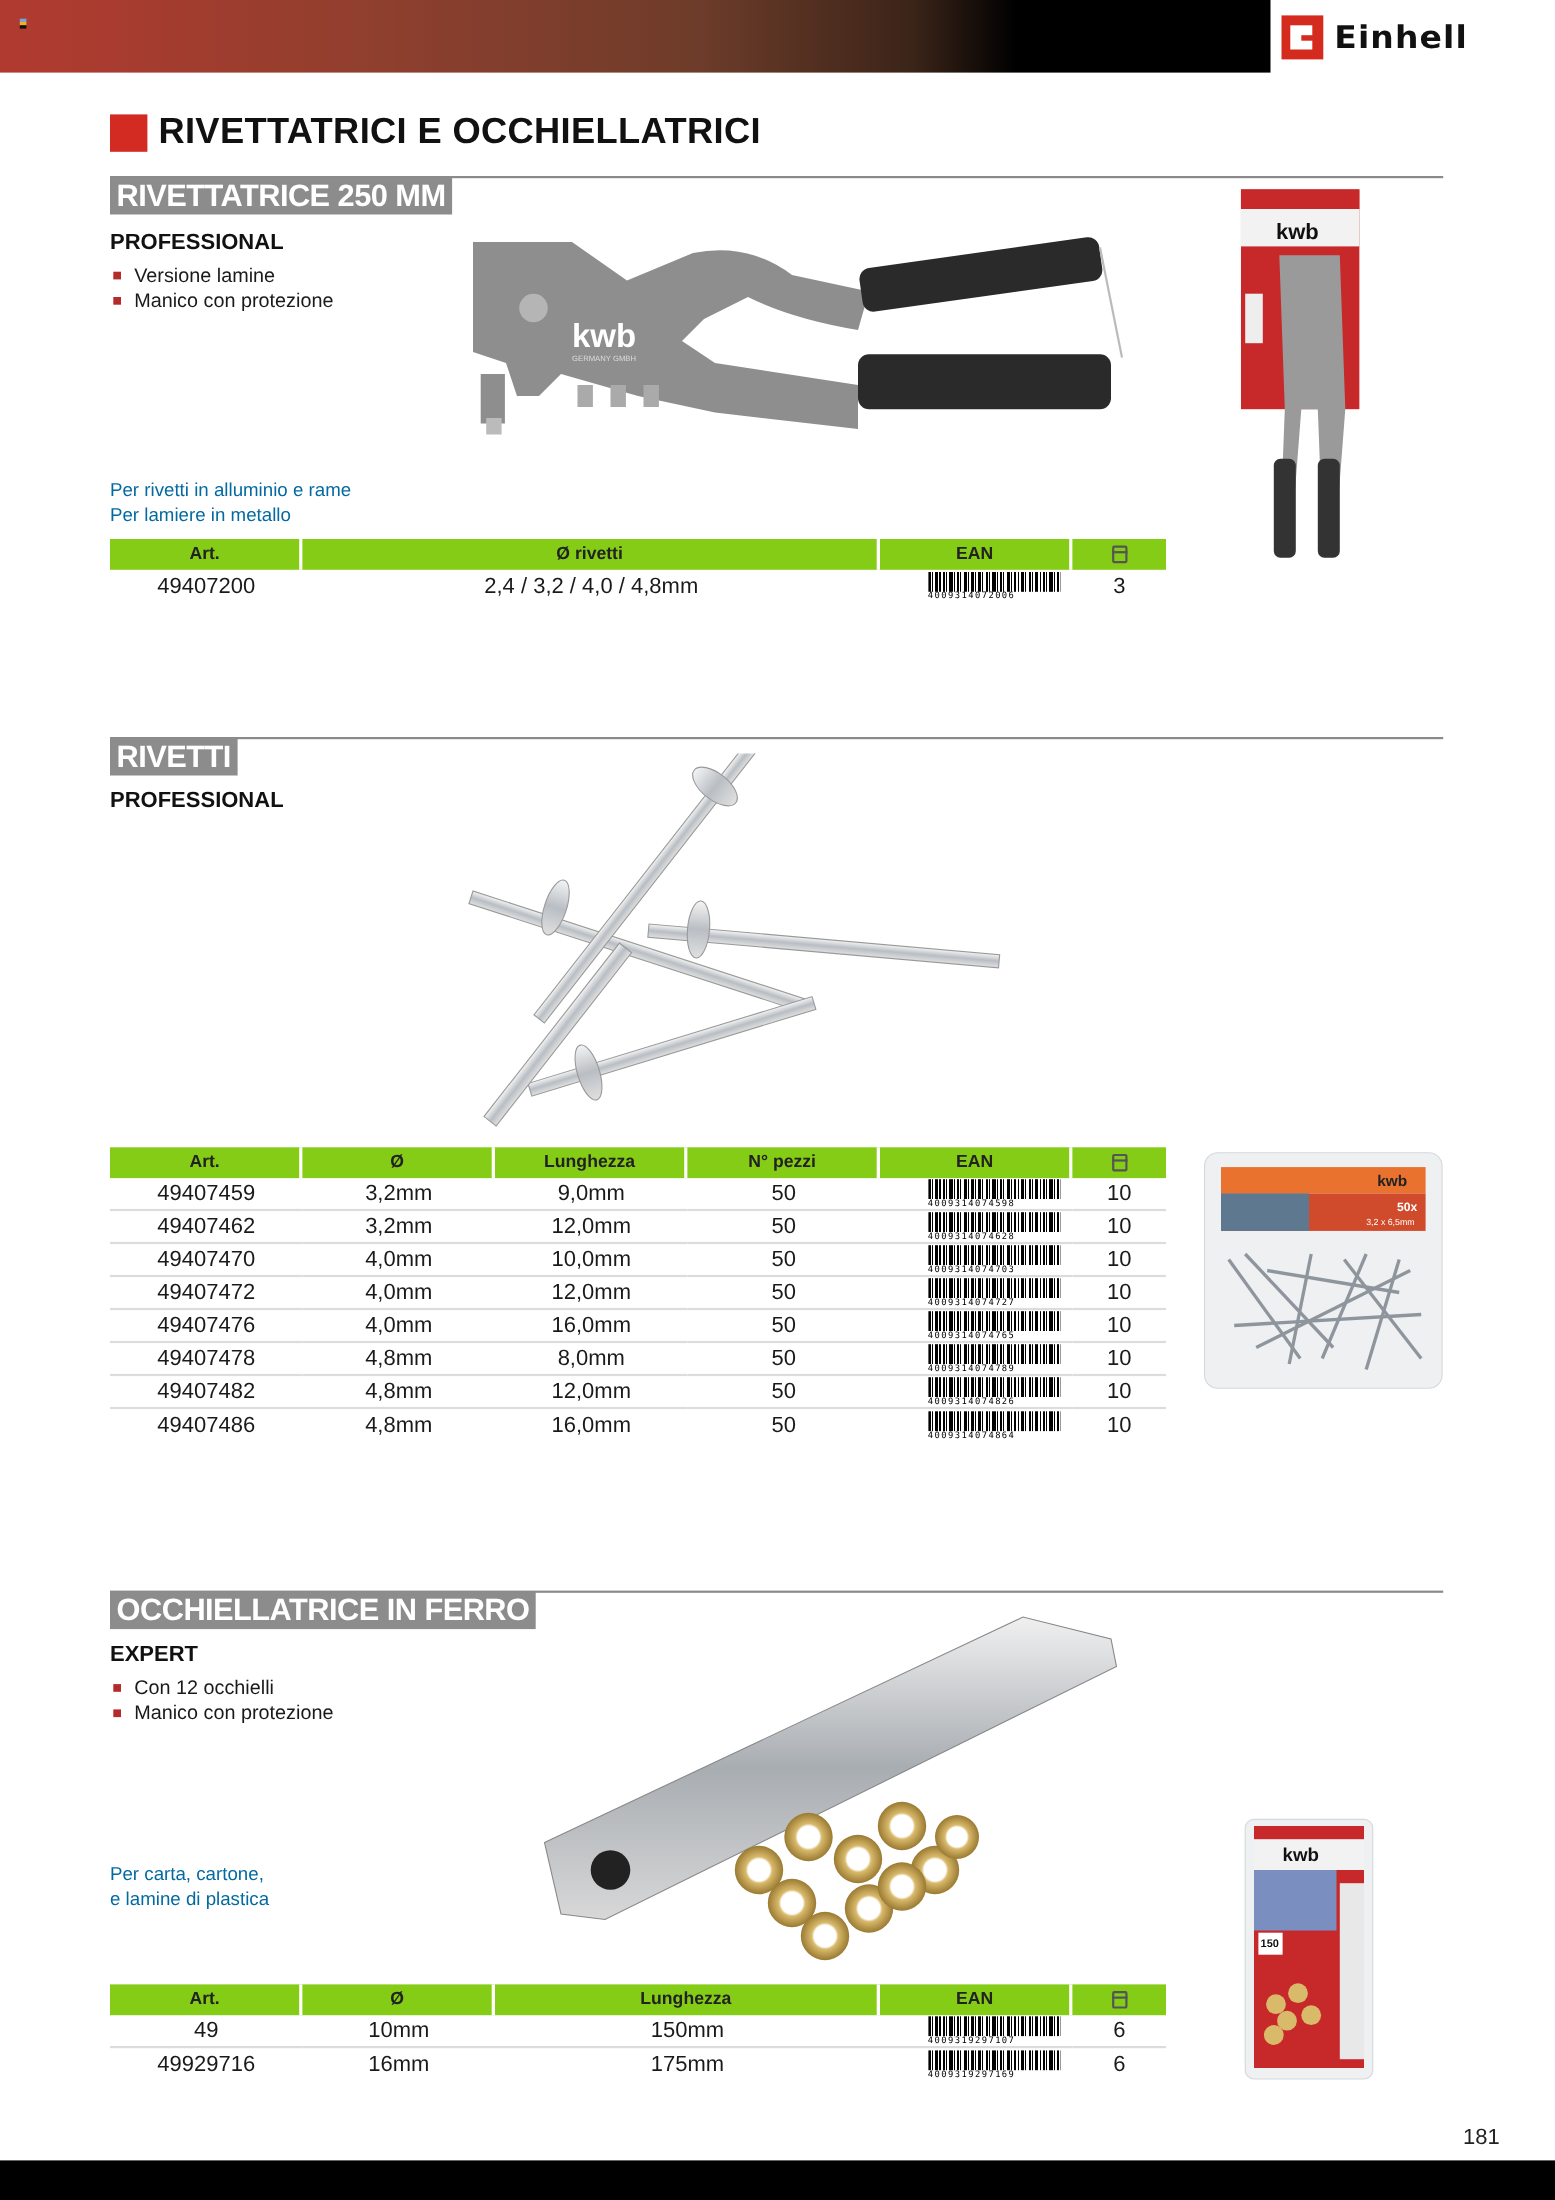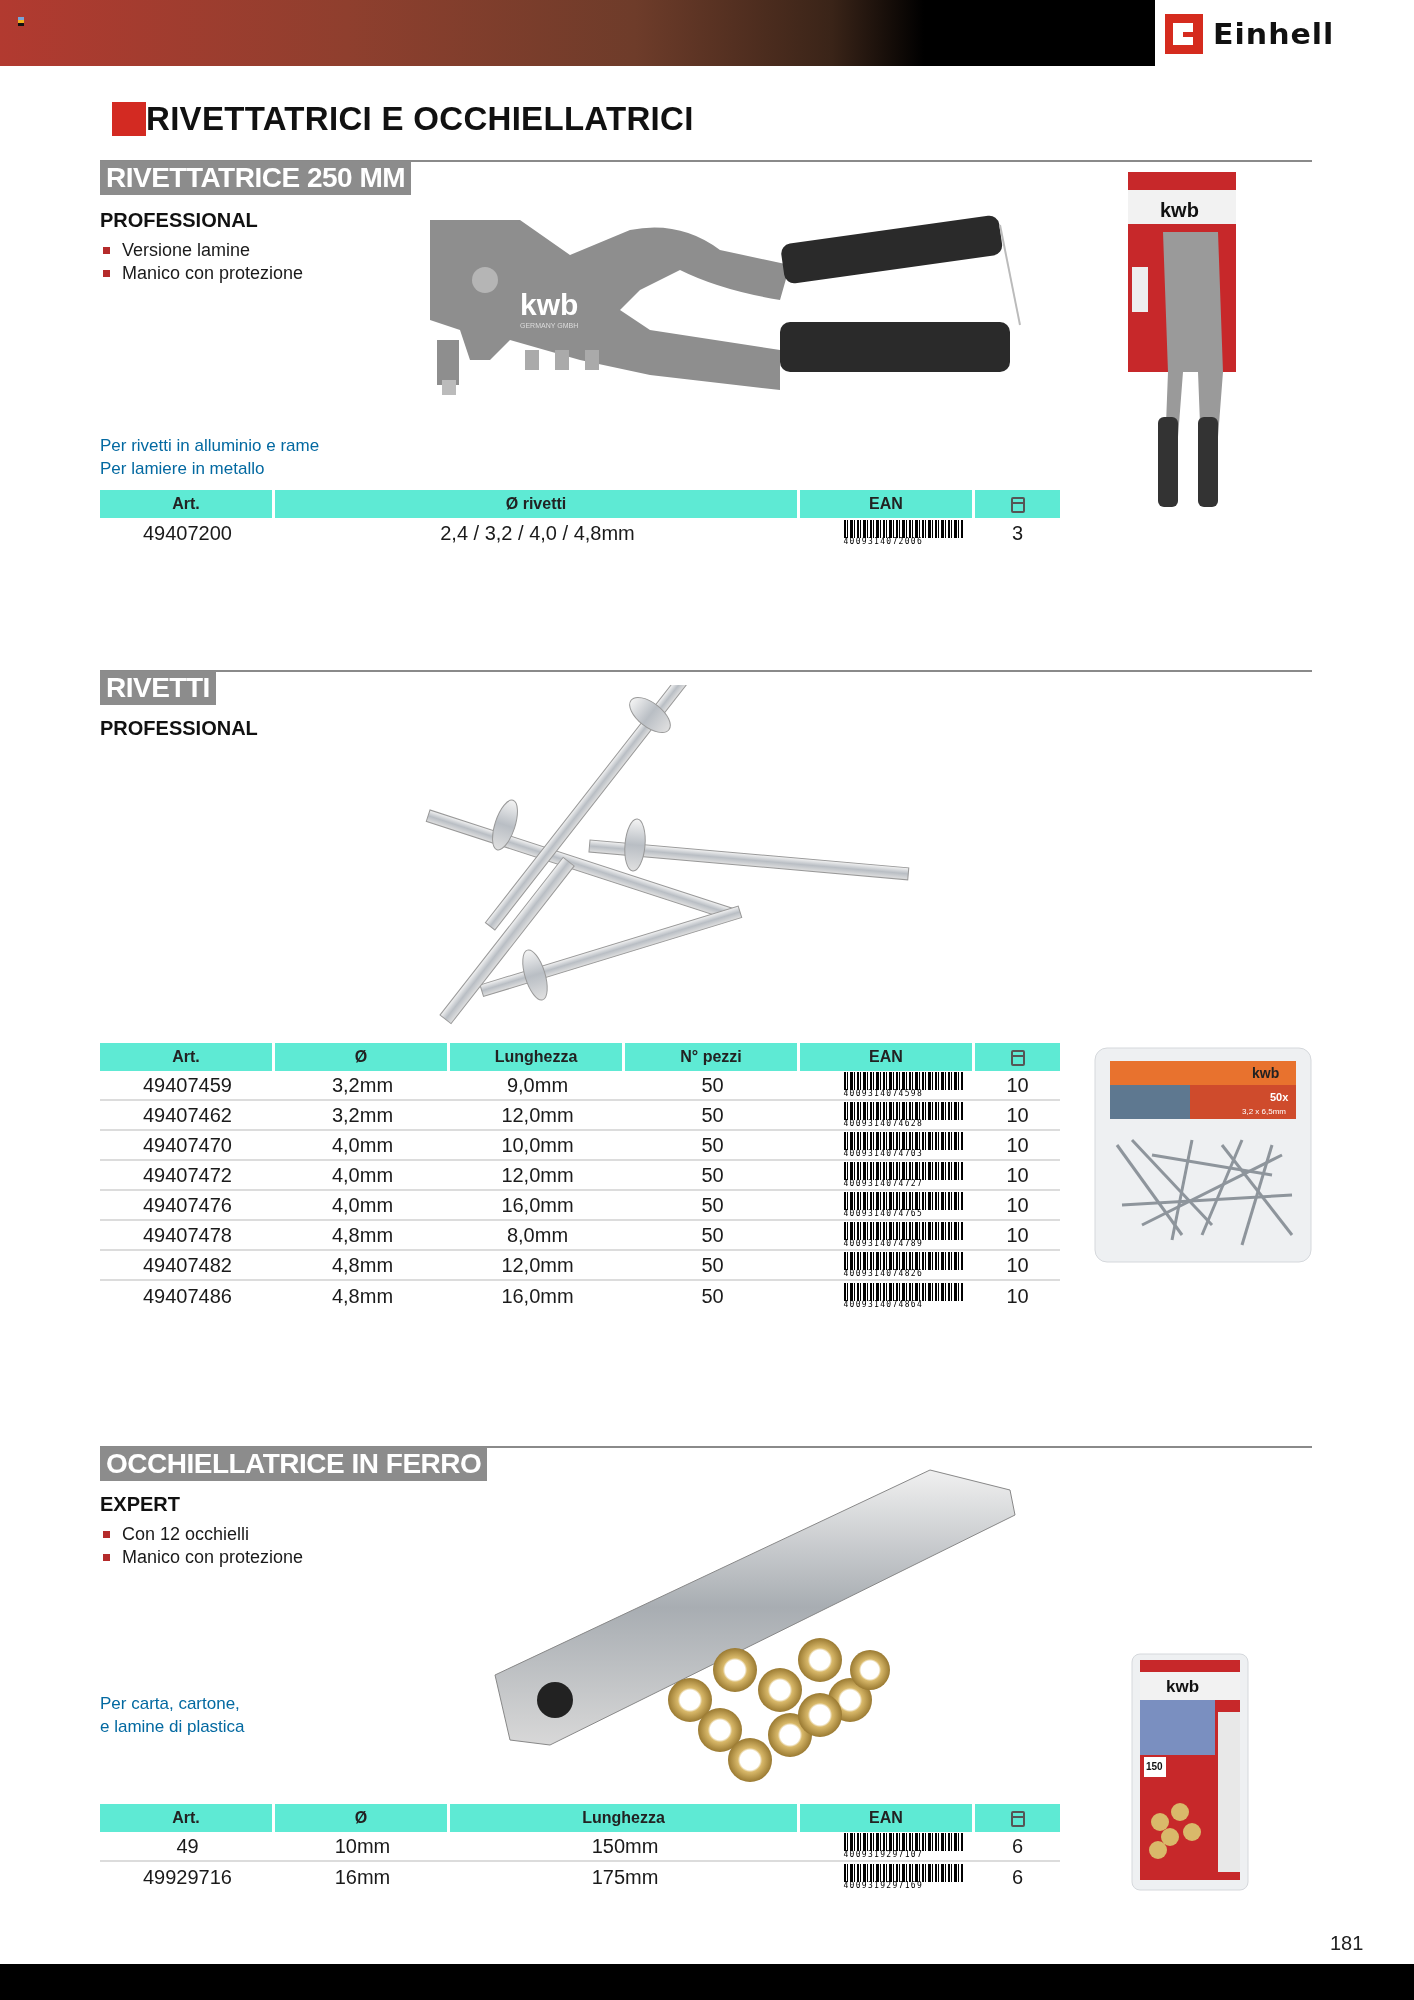--- a/index.html
+++ b/index.html
@@ -11,38 +11,38 @@
     background: linear-gradient(90deg, #b23a30 0%, #8f3f2e 30%, #6e3c2a 55%, #3a2418 72%, #000000 80%, #000000 100%); }
   .top-bar .mini-icon { position: absolute; left: 18px; top: 17px; width: 6px; height: 9px; }
   .top-bar .mini-icon i { display:block; height: 3px; }
   .logo { position: absolute; left: 1165px; top: 14px; height: 40px; display: flex; align-items: center; gap: 10px; }
   .logo-mark { width: 38px; height: 40px; background: #d52b1e; position: relative; }
   .logo-mark::before { content:""; position:absolute; left:8px; top:9px; width:20px; height:22px; background:#fff; }
   .logo-mark::after { content:""; position:absolute; left:18px; top:18px; width:12px; height:5px; background:#d52b1e; }
   .logo-text { font-family: "DejaVu Sans", sans-serif; font-weight: 900; font-size: 30px; letter-spacing: 1px; color: #111; transform: scaleY(0.95); }
 
   
-  .page-title { position: absolute; left: 112px; top: 100px; display: flex; align-items: center; }
+  .page-title { position: absolute; left: 100px; top: 100px; display: flex; align-items: flex-end; gap: 10px; }
   .page-title .sq { width: 34px; height: 34px; background: #d32a22; }
   .page-title h1 { font-size: 33px; font-weight: 700; letter-spacing: 0.3px; color: #111; }
 
   
   .rule { position: absolute; left: 100px; width: 1212px; height: 2px; background: #8a8a8a; }
   .section-tag { position: absolute; left: 100px; height: 34px; background: #8c8c8c; color: #fff;
     font-family: "Liberation Sans Narrow", "Liberation Sans", sans-serif; font-weight: 700; font-size: 28px;
     line-height: 34px; padding: 0 6px; transform-origin: left center; letter-spacing: -0.5px; }
   .grade { position: absolute; left: 100px; font-size: 20px; font-weight: 700; color: #111; }
   .bullets { position: absolute; left: 100px; list-style: none; }
   .bullets li { font-size: 18px; line-height: 23px; color: #1a1a1a; padding-left: 22px; position: relative; }
   .bullets li::before { content: ""; position: absolute; left: 3px; top: 8px; width: 7px; height: 7px; background: #b52b2b; }
   .note { position: absolute; left: 100px; font-size: 17px; line-height: 23px; color: #0369a1; }
 
   
   table.spec { position: absolute; left: 100px; border-collapse: separate; border-spacing: 0; width: 960px; table-layout: fixed; }
-  table.spec th { background: #5eead4; font-size: 16px; font-weight: 700; height: 28px; text-align: center; color: #222;
+  table.spec th { background: #84cc16; font-size: 16px; font-weight: 700; height: 28px; text-align: center; color: #222;
     border-right: 3px solid #fff; }
   table.spec th:last-child { border-right: none; }
   table.spec td { font-size: 20px; text-align: center; height: 30px; color: #1a1a1a; border-bottom: 2px solid #dcdcdc; }
   table.spec tr:last-child td { border-bottom: none; }
   .barcode { display: inline-block; width: 120px; height: 26px; vertical-align: middle; position: relative; margin-left: 32px; }
   .barcode .bars { height: 18px; width: 100%;
     background: repeating-linear-gradient(90deg, #000 0 2px, #fff 2px 3px, #000 3px 4px, #fff 4px 6px, #000 6px 9px, #fff 9px 10px, #000 10px 11px, #fff 11px 13px); }
   .barcode .digits { font-family: "DejaVu Sans Mono", monospace; font-size: 8px; letter-spacing: 1.3px; line-height: 8px; text-align: left; color: #000; }
   .pack-icon { display: inline-block; width: 14px; height: 16px; border: 2px solid #555; border-radius: 2px; position: relative; vertical-align: middle; }
   .pack-icon::before { content: ""; position: absolute; left: -2px; right: -2px; top: 3px; height: 2px; background: #555; }

